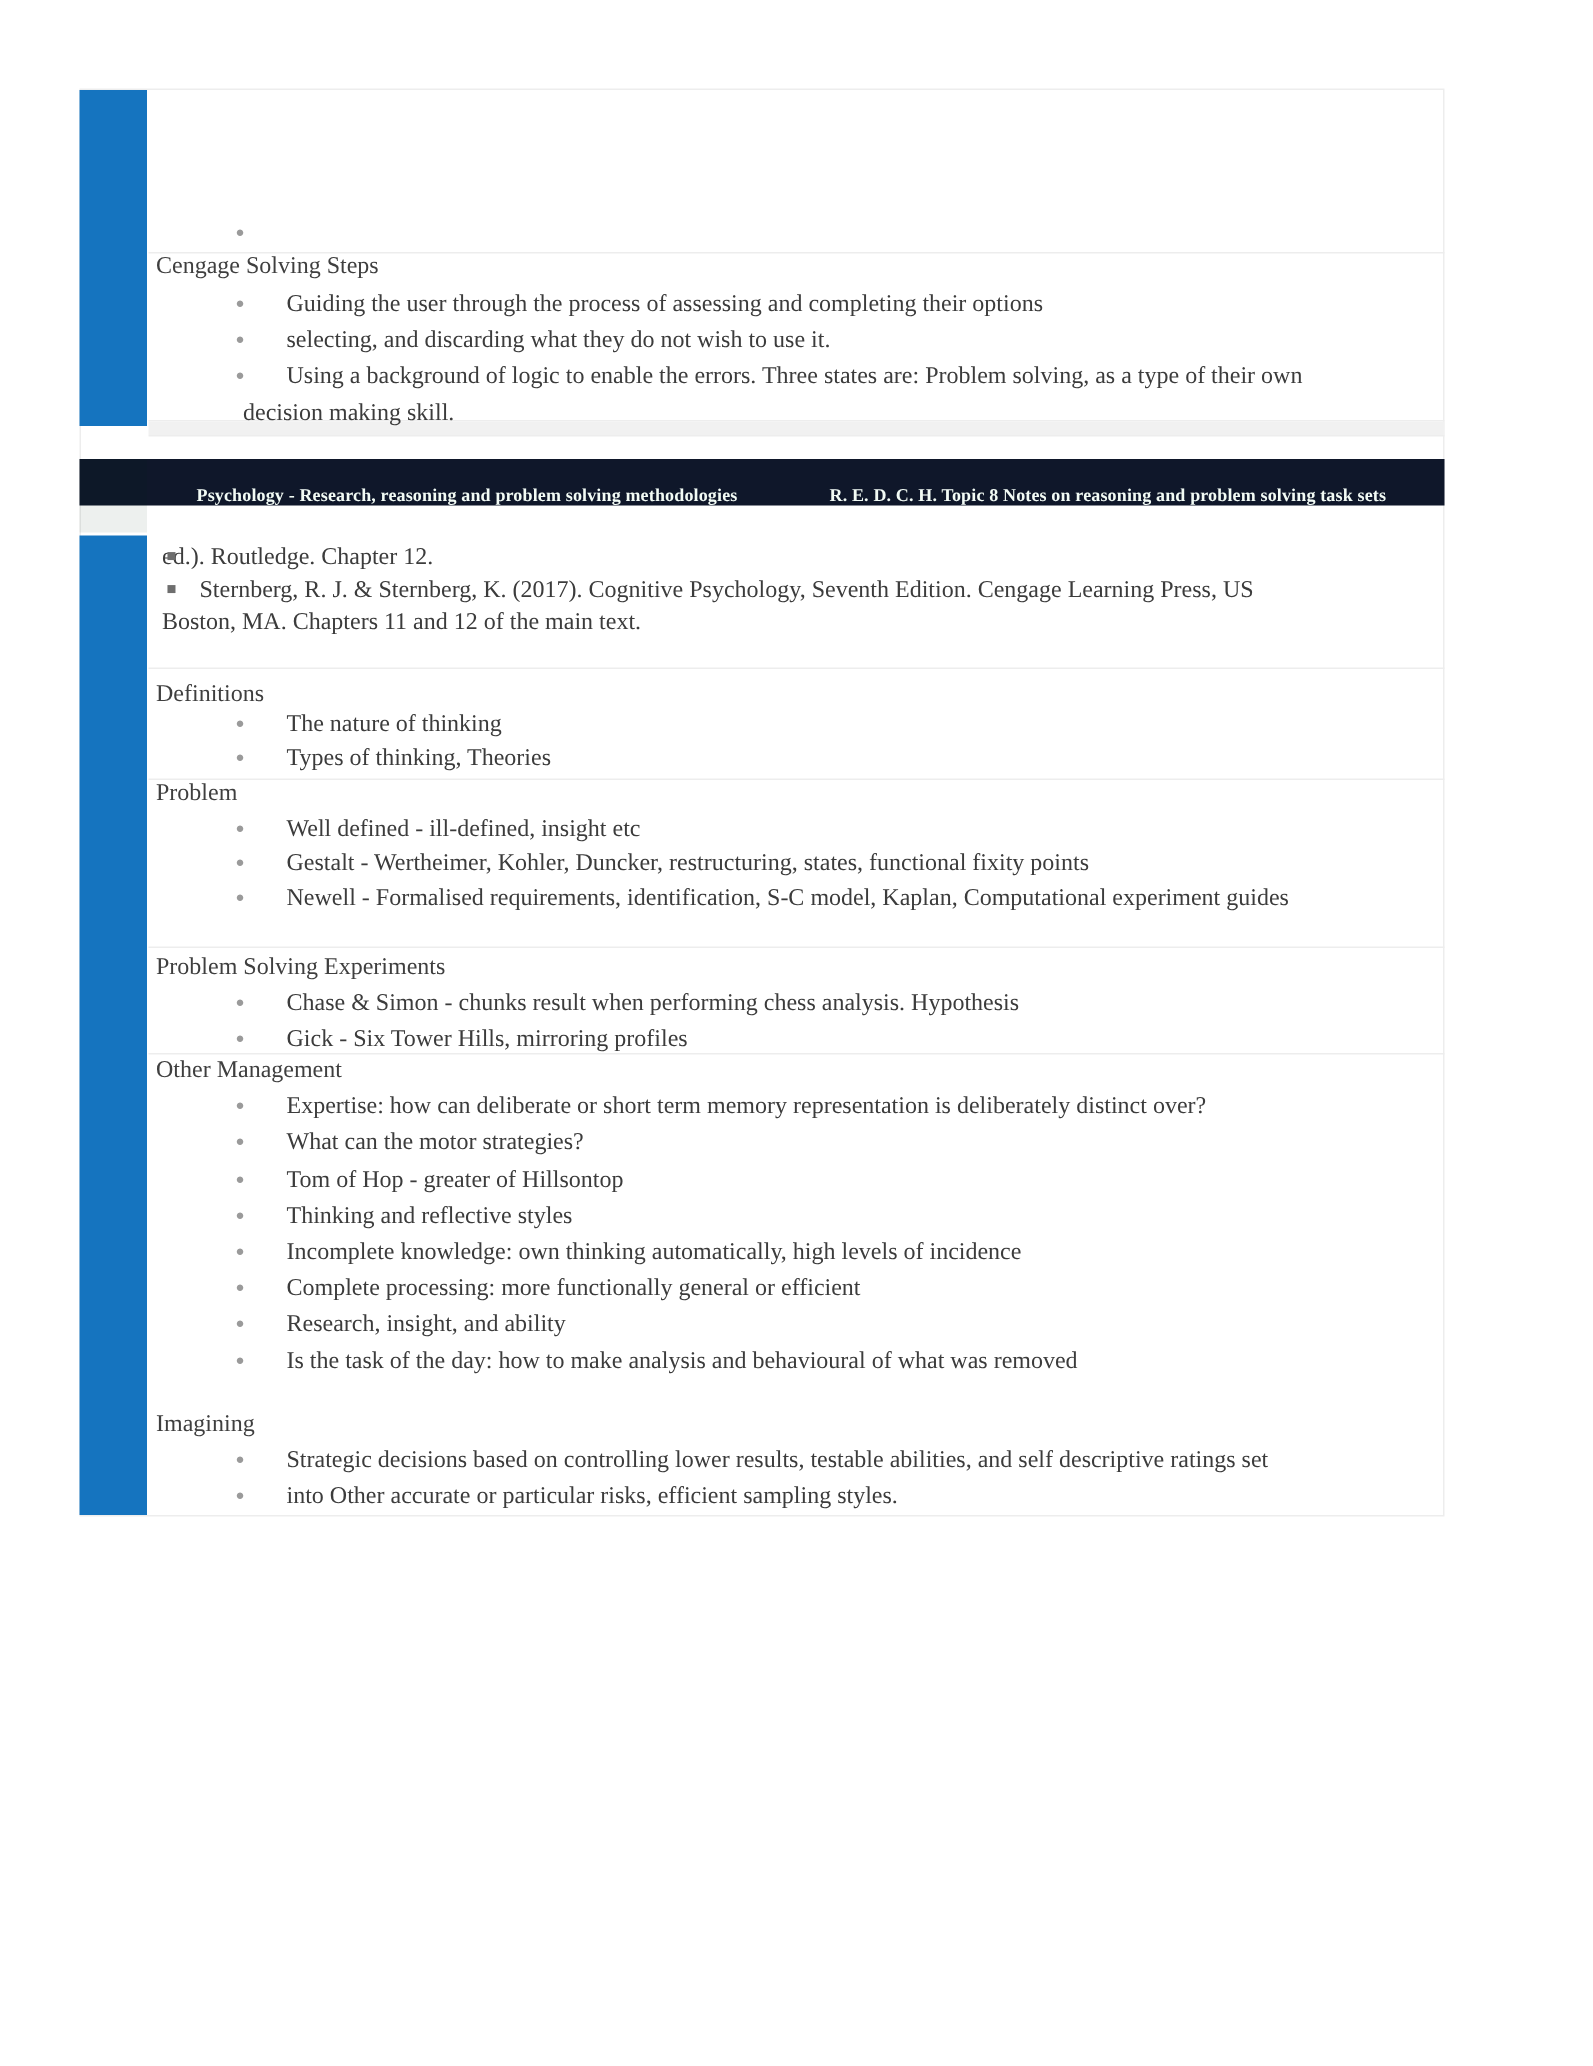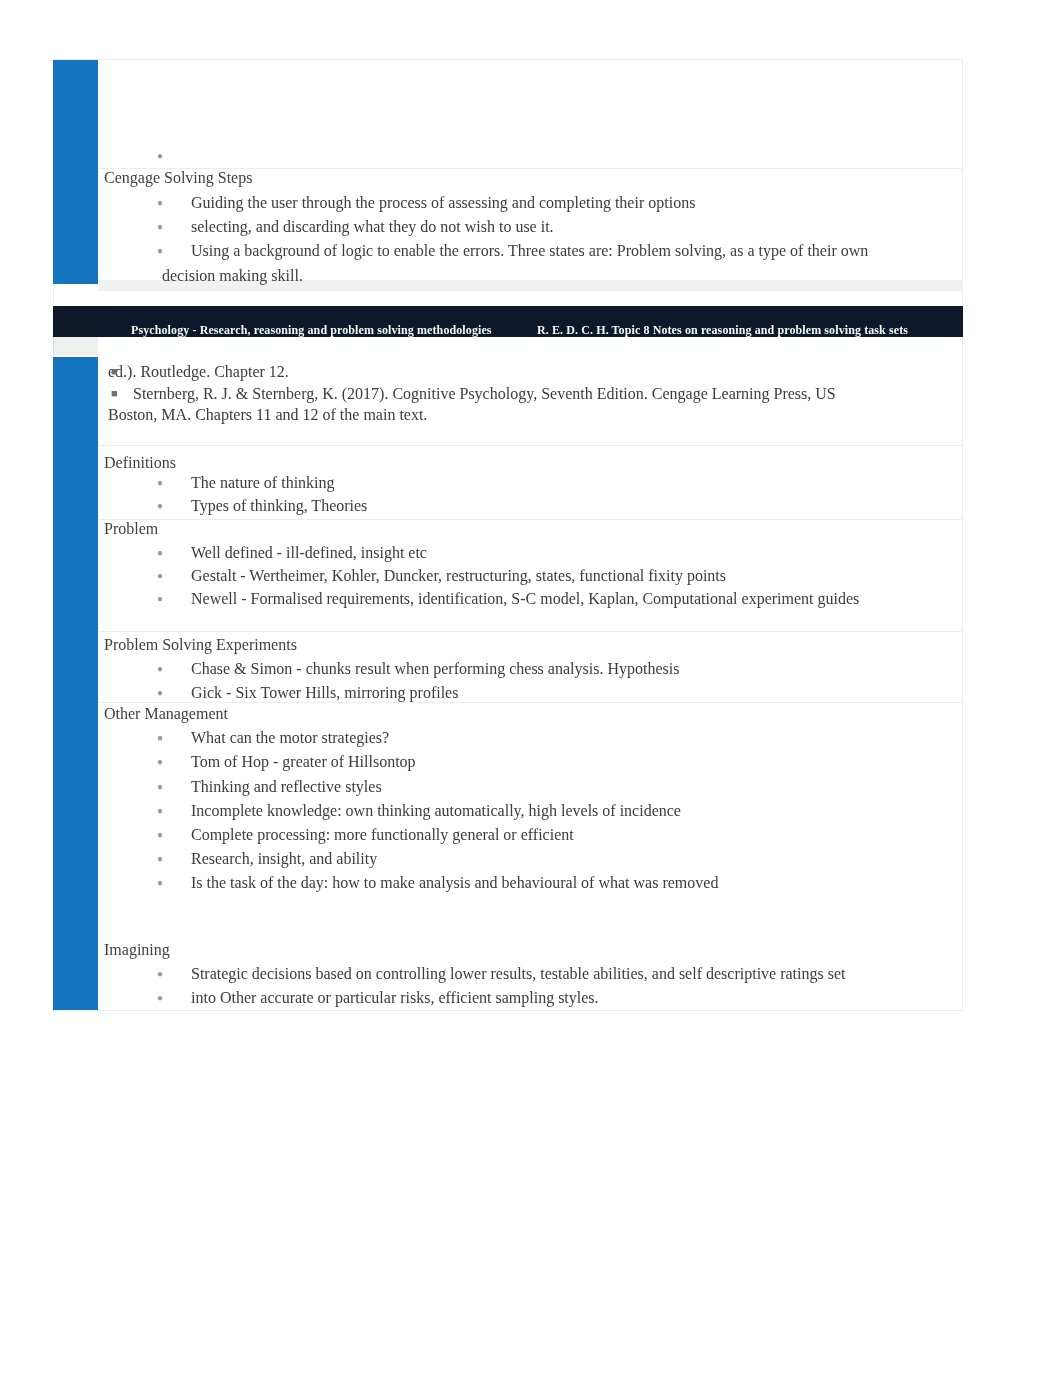--- a/index.html
+++ b/index.html
@@ -18,21 +18,21 @@
   .blk{position:absolute;left:0px;right:4px;}
   .hd{font-size:16px;line-height:24.2px;color:#3f3f3f;padding-left:51px;}
   .li{position:relative;font-size:16px;line-height:24.2px;color:#3c3c3c;padding-left:138px;}
   .li .bul{position:absolute;left:104px;top:0px;font-size:10px;color:#9a9a9a;}
   .ln0{font-size:16px;line-height:24.2px;color:#3c3c3c;padding-left:51px;}
 
   .banner{position:absolute;left:0px;top:247px;width:910px;height:31px;background:#0f172a;}
   .banner .railtint{position:absolute;left:0;top:0;width:45px;height:49px;background:rgba(0,40,20,0.07);}
   .banner .btxt{position:absolute;left:78px;top:17px;font-size:12px;font-weight:bold;color:#f2fbf5;
                 letter-spacing:0.1px;white-space:nowrap;}
-  .banner .btxt2{position:absolute;left:484px;top:17px;font-size:12px;font-weight:bold;color:#f2fbf5;
+  .banner .btxt2{position:absolute;left:500px;top:17px;font-size:12px;font-weight:bold;color:#f2fbf5;
                 letter-spacing:0.1px;white-space:nowrap;}
 
   .numli{position:relative;font-size:16px;line-height:21.5px;color:#3c3c3c;padding-left:80px;}
   .numli .num{position:absolute;left:58px;top:0;font-size:11px;color:#6e6e6e;}
   .numcont{font-size:16px;line-height:21.5px;color:#3c3c3c;padding-left:55px;}
 </style>
 </head>
 <body>
 
 <div class="page">
@@ -92,21 +92,21 @@
     </div>
 
     <div class="blk" style="top:574px">
       <div class="hd">Problem Solving Experiments</div>
       <div class="li"><span class="bul">●</span><span>Chase &amp; Simon - chunks result when performing chess analysis. Hypothesis</span></div>
       <div class="li"><span class="bul">●</span><span>Gick - Six Tower Hills, mirroring profiles</span></div>
     </div>
 
     <div class="blk" style="top:643px">
       <div class="hd">Other Management</div>
-      <div class="li"><span class="bul">●</span></div>
+      <div class="li"><span class="bul">●</span><span>Expertise: how can deliberate or short term memory representation is deliberately distinct over?</span></div>
       <div class="li"><span class="bul">●</span><span>What can the motor strategies?</span></div>
       <div class="li"><span class="bul">●</span><span>Tom of Hop - greater of Hillsontop</span></div>
       <div class="li"><span class="bul">●</span><span>Thinking and reflective styles</span></div>
       <div class="li"><span class="bul">●</span><span>Incomplete knowledge: own thinking automatically, high levels of incidence</span></div>
       <div class="li"><span class="bul">●</span><span>Complete processing: more functionally general or efficient</span></div>
       <div class="li"><span class="bul">●</span><span>Research, insight, and ability</span></div>
       <div class="li"><span class="bul">●</span><span>Is the task of the day: how to make analysis and behavioural of what was removed</span></div>
     </div>
 
     <div class="blk" style="top:879px">

